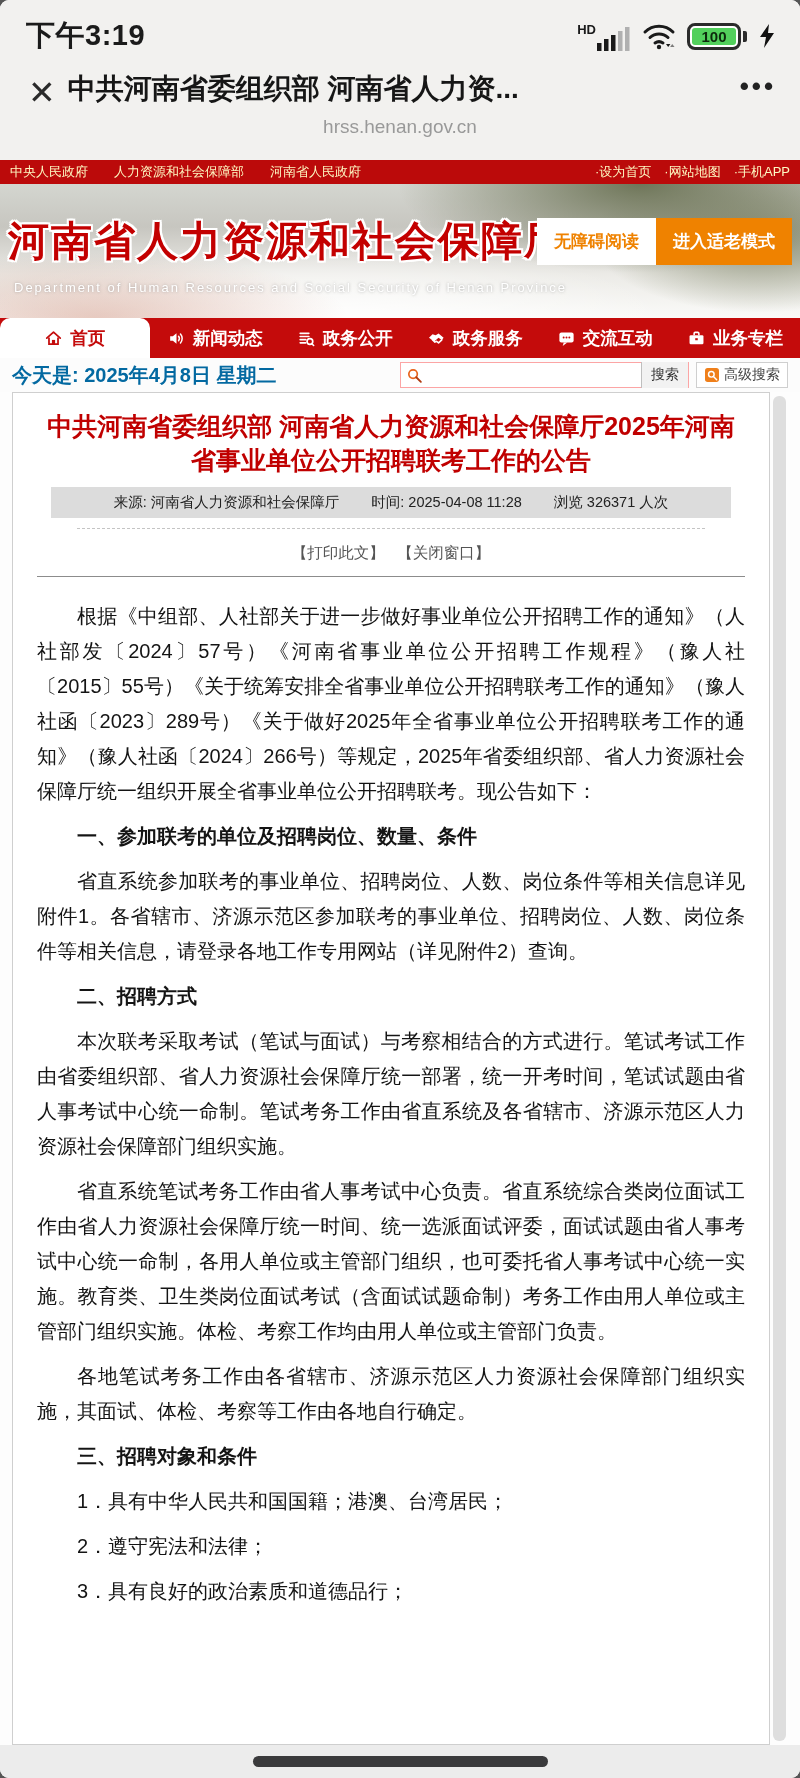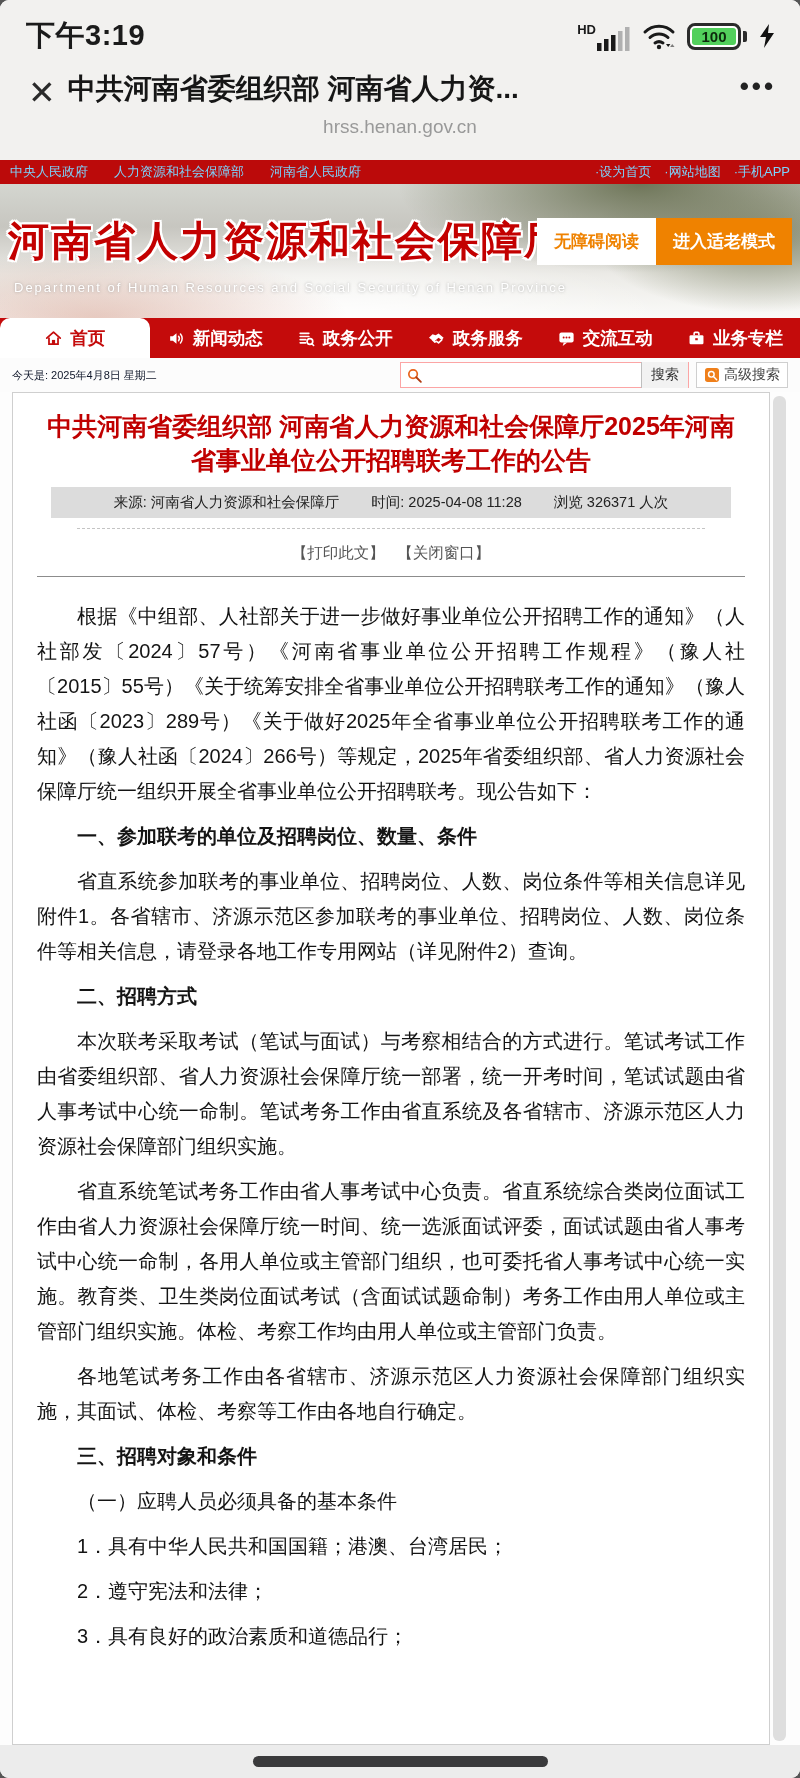--- a/index.html
+++ b/index.html
@@ -20,21 +20,21 @@
   .batt-nub { width:4px; height:11px; background:#2b2b2b; border-radius:0 2px 2px 0; margin-left:2px; }
 
   .title-row { height:54px; display:flex; align-items:center; padding:0 24px; }
   .close-x { font-size:33px; font-weight:300; color:#2a2a2a; line-height:1; margin:6px 0 0 4px; cursor:default; }
   .page-title { flex:1; text-align:left; font-size:28px; font-weight:600; color:#161616; white-space:nowrap; overflow:hidden; padding:0 12px; }
   .menu-dots { font-size:26px; font-weight:700; color:#222; letter-spacing:3px; margin-top:-6px; }
   .url-row { height:26px; text-align:center; font-size:19px; color:#999; }
   .chrome-gap { height:18px; }
 
   
-  .red-links { height:24px; background:#bb0a0a; display:flex; align-items:center; padding:10px 10px; color:#7dd3fc; font-size:13px; }
+  .red-links { height:24px; background:#bb0a0a; display:flex; align-items:center; padding:10px 10px; color:#fef9c3; font-size:13px; }
   .red-links .left { display:flex; gap:26px; }
   .red-links .right { margin-left:auto; display:flex; gap:13px; }
 
   
   .banner { position:relative; height:134px; overflow:hidden;
     background:
       radial-gradient(55% 120% at 80% 0%, #6e7558 0%, rgba(110,117,88,0) 55%),
       radial-gradient(30% 80% at 95% 40%, #8d9278 0%, rgba(141,146,120,0) 70%),
       radial-gradient(45% 70% at 12% 100%, rgba(197,120,96,.38) 0%, rgba(197,120,96,0) 70%),
       radial-gradient(60% 90% at 40% 110%, #ffffff 0%, rgba(255,255,255,0) 75%),
@@ -48,21 +48,21 @@
   .btn-elder { background:#ef8200; color:#fff; font-size:17px; font-weight:700; padding:12px 17px; }
 
   
   .nav { height:40px; background:#c40b0b; display:flex; }
   .nav-item { flex:1; display:flex; align-items:center; justify-content:center; gap:7px; color:#fff; font-size:17.5px; font-weight:600; cursor:default; }
   .nav-item.active { flex:1.15; background:#fff; color:#c40b0b; border-radius:10px 10px 0 0; }
   .nav-item svg { width:19px; height:19px; display:block; }
 
   
   .date-row { height:34px; background:#fcfcfc; display:flex; align-items:center; padding:0 12px; }
-  .today { font-size:11px; color:#0f172a; }
+  .today { font-size:20px; color:#0369a1;font-weight:bold; }
   .search-area { margin-left:auto; display:flex; align-items:center; gap:7px; }
   .search-box { display:flex; align-items:center; height:26px; border:1px solid #fca5a5; background:#fff; }
   .search-box svg { width:17px; height:17px; margin:0 3px 0 5px; }
   .search-input { width:215px; height:22px; border:none; outline:none; font-size:14px; font-family:inherit; }
   .search-btn { height:26px; border-left:1px solid #bfbfbf; background:#f2f2f2; color:#333; font-size:14px; padding:0 9px; display:flex; align-items:center; }
   .adv-search { display:flex; align-items:center; gap:4px; height:26px; border:1px solid #cfcfcf; background:#fff; color:#444; font-size:14px; padding:0 7px; }
   .adv-search svg { width:16px; height:16px; }
 
   
   .content { position:relative; height:1353px; background:#fdfdfd; }
@@ -256,21 +256,20 @@
       <hr class="body-rule">
       <div class="article-body" id="article-body">
           <p class="para">根据《中组部、人社部关于进一步做好事业单位公开招聘工作的通知》（人社部发〔2024〕57号）《河南省事业单位公开招聘工作规程》（豫人社〔2015〕55号）《关于统筹安排全省事业单位公开招聘联考工作的通知》（豫人社函〔2023〕289号）《关于做好2025年全省事业单位公开招聘联考工作的通知》（豫人社函〔2024〕266号）等规定，2025年省委组织部、省人力资源社会保障厅统一组织开展全省事业单位公开招聘联考。现公告如下：</p>
           <p class="heading">一、参加联考的单位及招聘岗位、数量、条件</p>
           <p class="para">省直系统参加联考的事业单位、招聘岗位、人数、岗位条件等相关信息详见附件1。各省辖市、济源示范区参加联考的事业单位、招聘岗位、人数、岗位条件等相关信息，请登录各地工作专用网站（详见附件2）查询。</p>
           <p class="heading">二、招聘方式</p>
           <p class="para">本次联考采取考试（笔试与面试）与考察相结合的方式进行。笔试考试工作由省委组织部、省人力资源社会保障厅统一部署，统一开考时间，笔试试题由省人事考试中心统一命制。笔试考务工作由省直系统及各省辖市、济源示范区人力资源社会保障部门组织实施。</p>
           <p class="para">省直系统笔试考务工作由省人事考试中心负责。省直系统综合类岗位面试工作由省人力资源社会保障厅统一时间、统一选派面试评委，面试试题由省人事考试中心统一命制，各用人单位或主管部门组织，也可委托省人事考试中心统一实施。教育类、卫生类岗位面试考试（含面试试题命制）考务工作由用人单位或主管部门组织实施。体检、考察工作均由用人单位或主管部门负责。</p>
           <p class="para">各地笔试考务工作由各省辖市、济源示范区人力资源社会保障部门组织实施，其面试、体检、考察等工作由各地自行确定。</p>
           <p class="heading">三、招聘对象和条件</p>
-          <p class="para">（一）应聘人员必须具备的基本条件</p>
           <p class="para">1．具有中华人民共和国国籍；港澳、台湾居民；</p>
           <p class="para">2．遵守宪法和法律；</p>
           <p class="para">3．具有良好的政治素质和道德品行；</p>
         </div>
     </div>
     <div class="scroll-strip"></div>
   </div>
 
   <div class="bottom-bar">
     <div class="home-indicator"></div>

